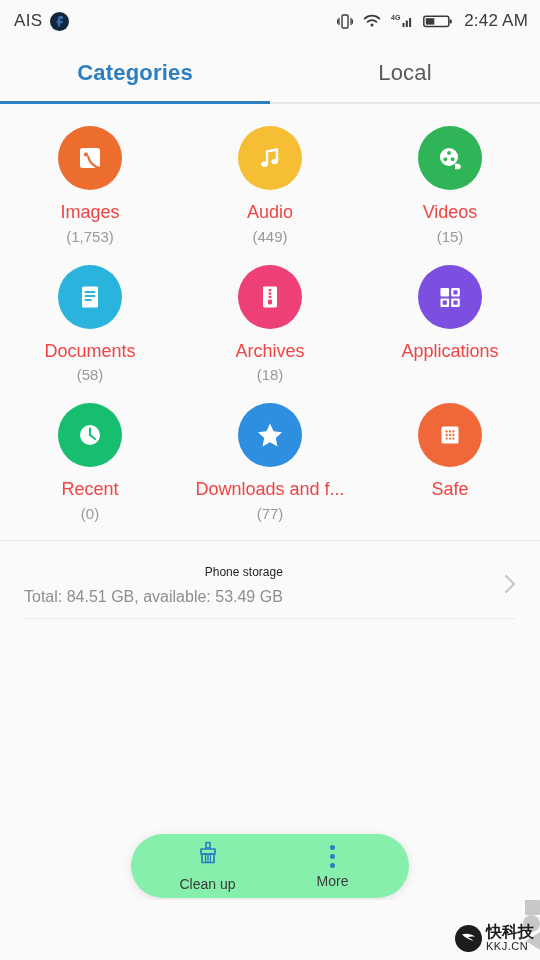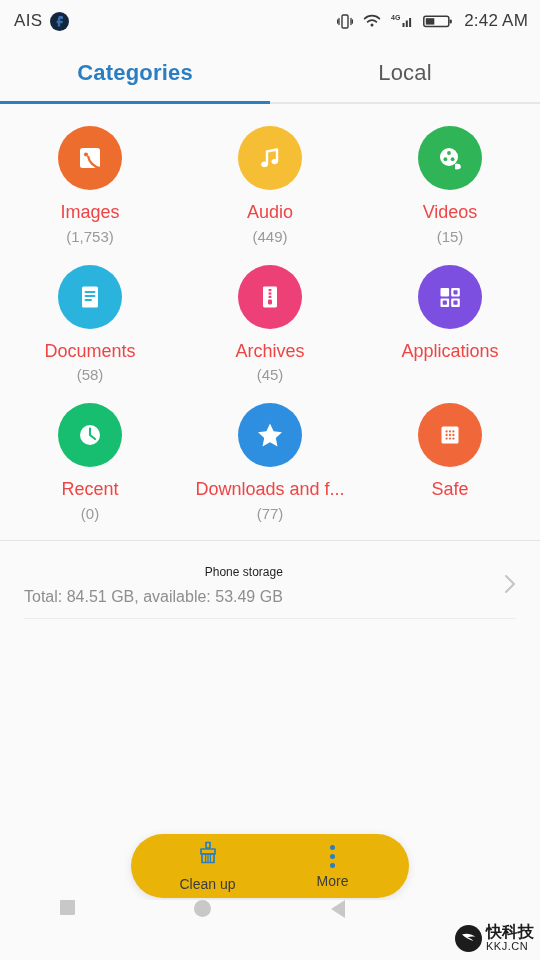--- a/index.html
+++ b/index.html
@@ -188,21 +188,21 @@
     position: absolute;
     left: 0;
     right: 0;
     bottom: 62px;
     display: flex;
     justify-content: center;
   }
   .pill {
     width: 278px;
     height: 64px;
-    background: #eab308;
+    background: #86efac;
     border-radius: 34px;
     box-shadow: 0 2px 10px rgba(0,0,0,0.10);
     display: flex;
     align-items: center;
     justify-content: space-around;
     padding: 0 14px;
   }
   .pill-item {
     display: flex;
     flex-direction: column;
@@ -233,21 +233,22 @@
 
   
   .navbar {
     position: absolute;
     left: 0;
     bottom: 0;
     width: 100%;
     height: 60px;
     background: #fafafa;
     display: flex;
-    align-items: flex-start;
+    align-items: flex-end;
+    flex-direction: column;
   }
   .nav-btn {
     flex: 1;
     display: flex;
     align-items: center;
     justify-content: center;
   }
   .nav-square {
     width: 15px;
     height: 15px;
@@ -407,21 +408,21 @@
       <div class="circle" style="background:#EC4077">
         <svg width="32" height="32" viewBox="0 0 32 32">
           <rect x="9" y="5.5" width="14" height="21" rx="1.4" fill="#ffffff"></rect>
           <rect x="14.6" y="8" width="2.8" height="2.2" fill="#EC4077"></rect>
           <rect x="14.6" y="11.4" width="2.8" height="2.2" fill="#EC4077"></rect>
           <rect x="14.6" y="14.8" width="2.8" height="2.2" fill="#EC4077"></rect>
           <rect x="14" y="18.4" width="4" height="5" rx="1.1" fill="#EC4077"></rect>
         </svg>
       </div>
       <div class="cell-label">Archives</div>
-      <div class="cell-count">(45)</div>
+      <div class="cell-count">(18)</div>
     </div>
 
     <div class="cell">
       <div class="circle" style="background:#7C4FE0">
         <svg width="32" height="32" viewBox="0 0 32 32">
           <rect x="6.5" y="7" width="8.6" height="8.6" rx="1.1" fill="#ffffff"></rect>
           <rect x="17.2" y="7" width="8.6" height="8.6" rx="1.1" fill="#ffffff"></rect>
           <rect x="6.5" y="17.4" width="8.6" height="8.6" rx="1.1" fill="#ffffff"></rect>
           <rect x="17.2" y="17.4" width="8.6" height="8.6" rx="1.1" fill="#ffffff"></rect>
           <rect x="19.4" y="9.2" width="4.2" height="4.2" rx="0.8" fill="#7C4FE0"></rect>

